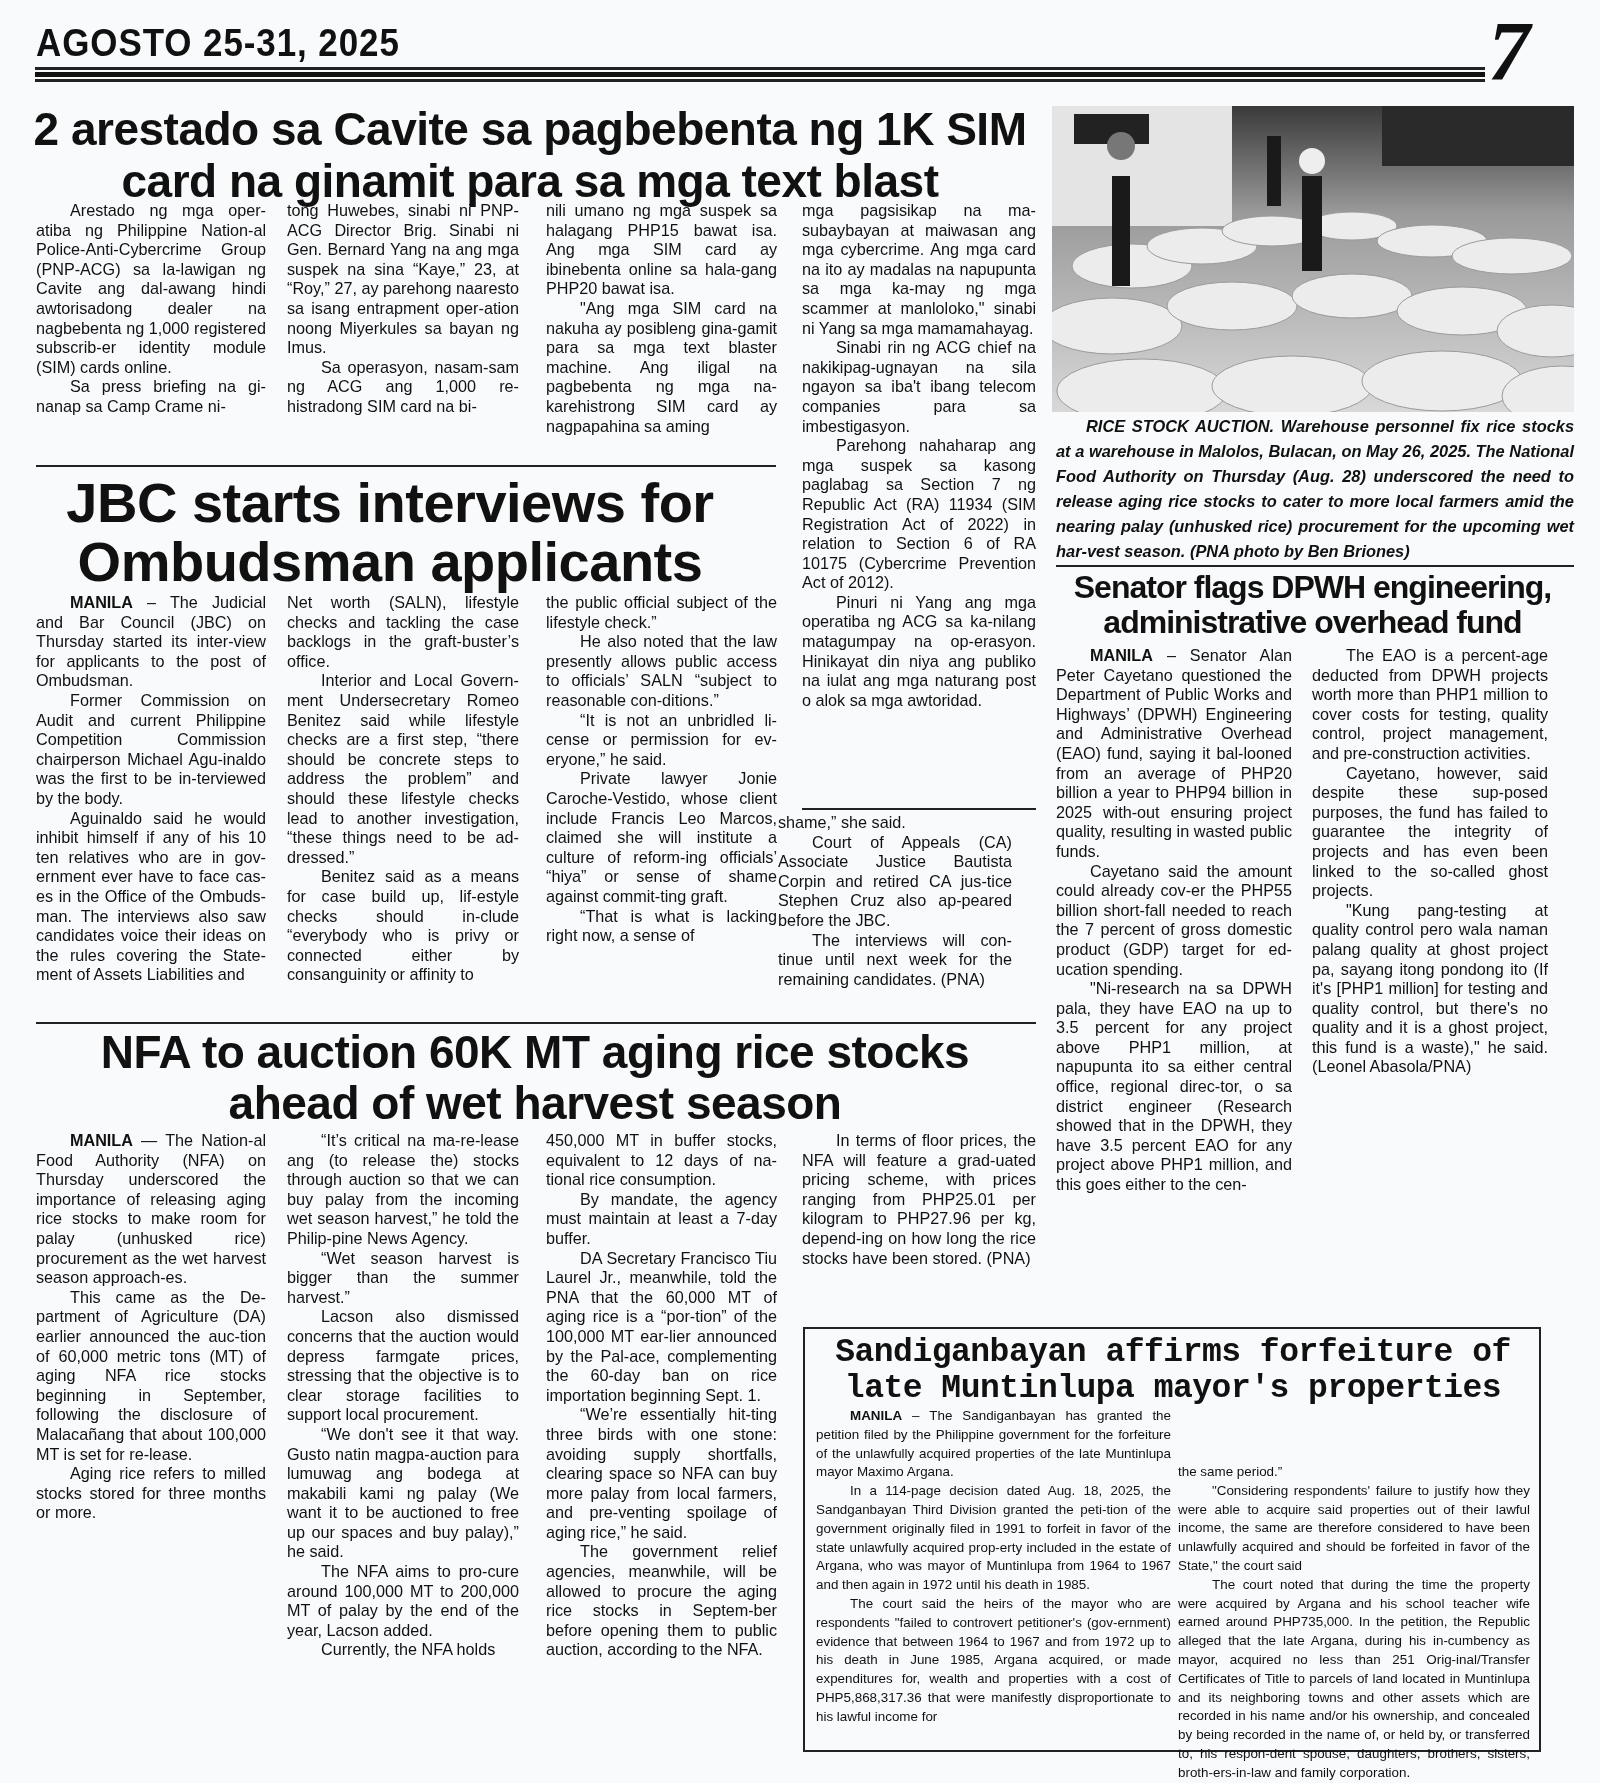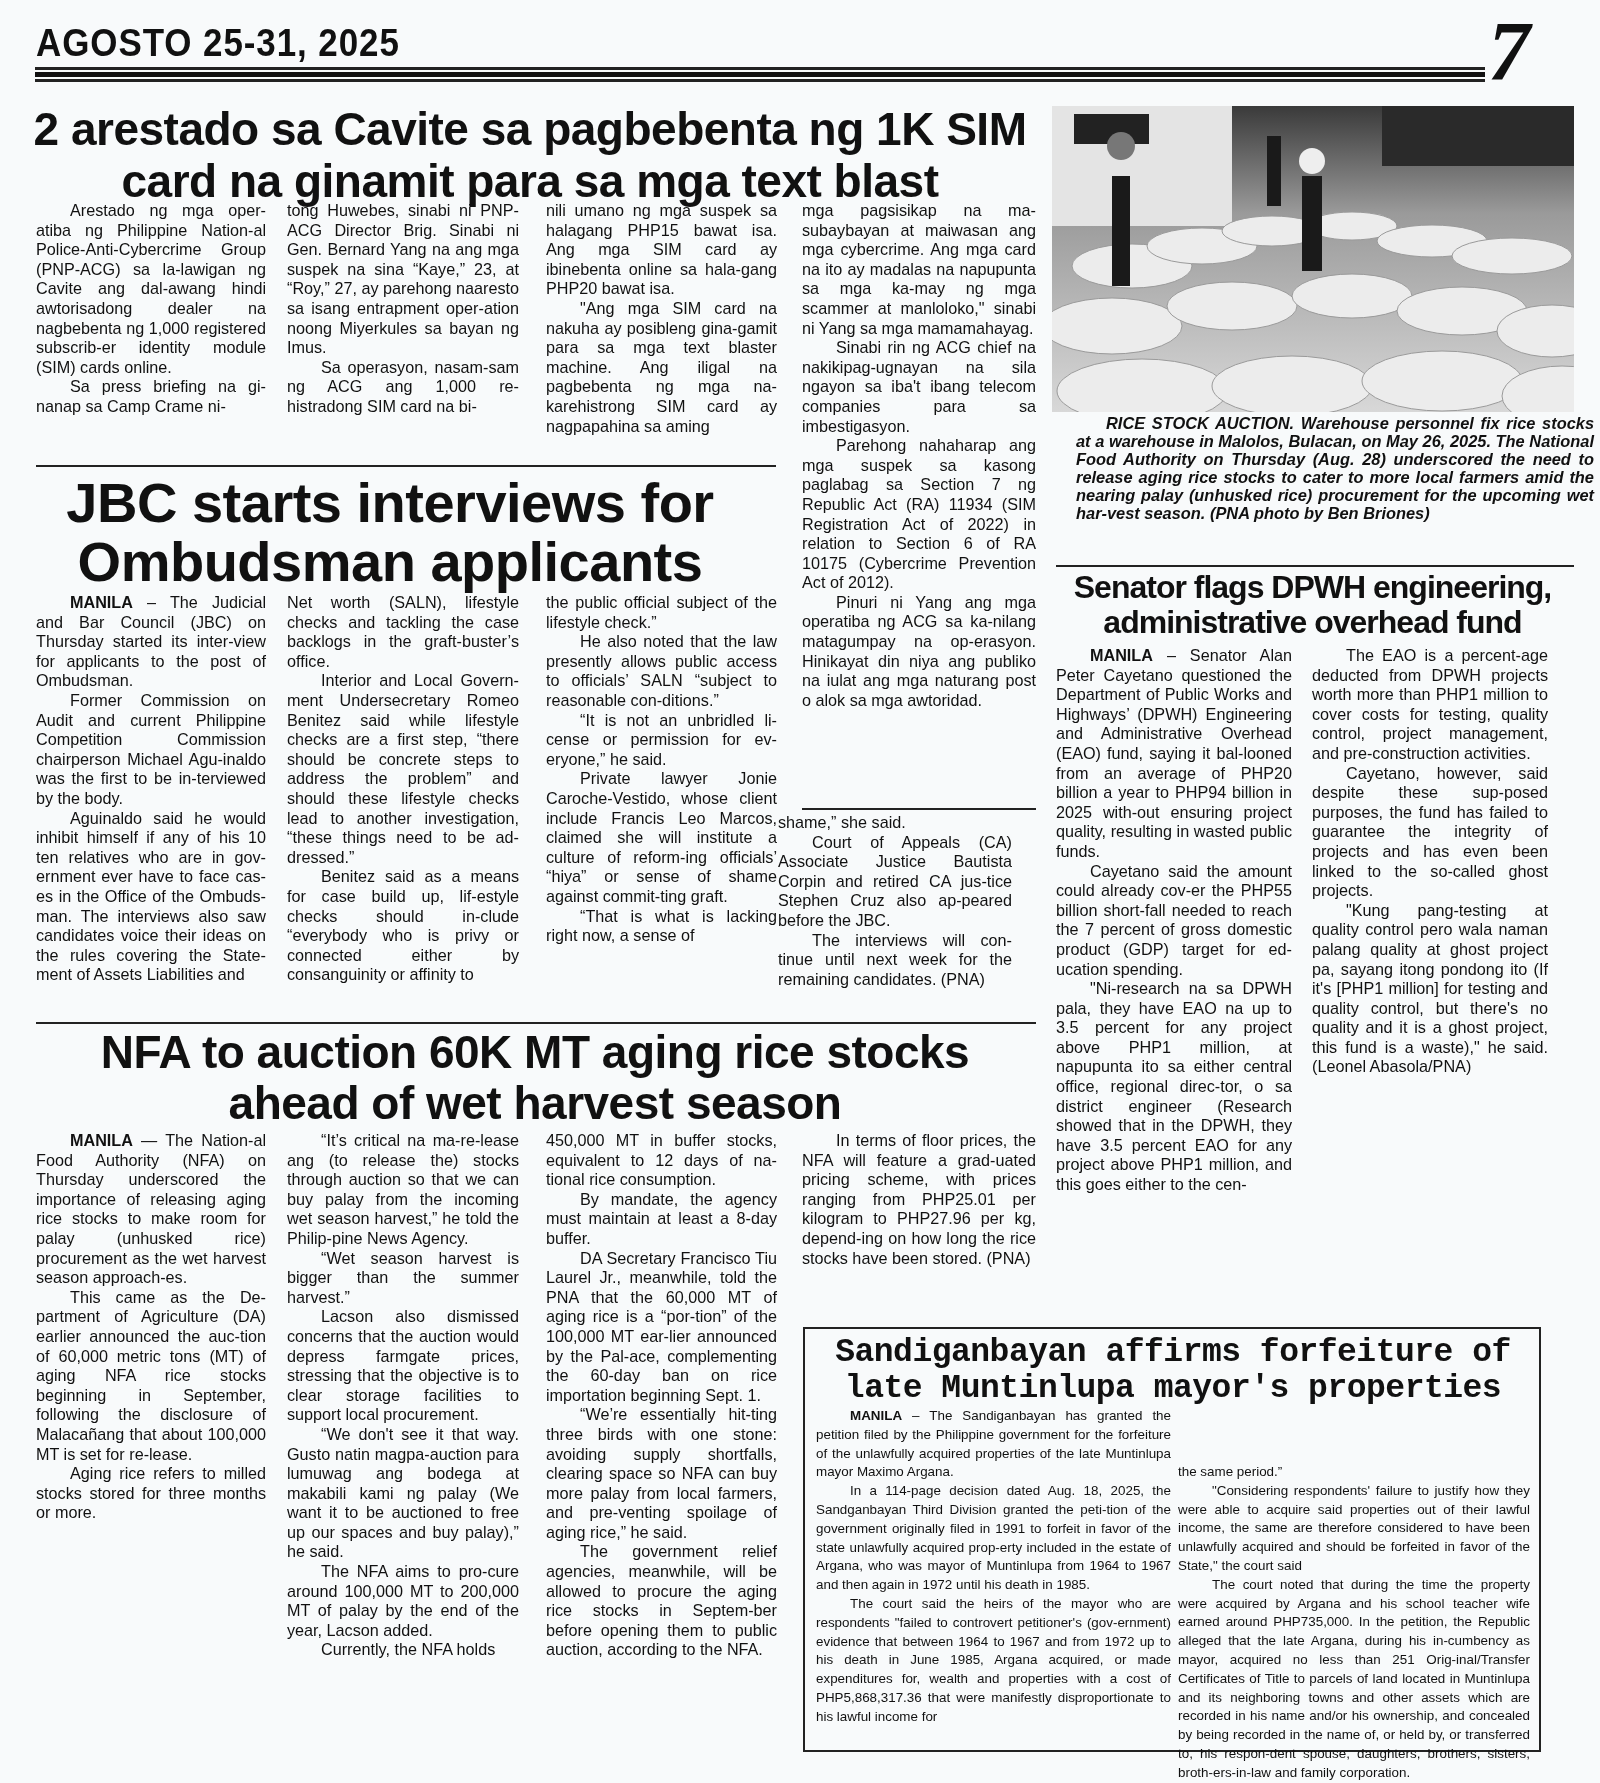--- a/index.html
+++ b/index.html
@@ -17,21 +17,21 @@
   .h-sen{left:1050px;width:525px;top:570px;font-size:32px;line-height:1.08;letter-spacing:-1px;}
   .h-sand{left:808px;width:730px;top:1335px;font-size:33px;font-family:Liberation Mono, monospace;line-height:1.1;}
   .col{font-size:16.2px;line-height:19.6px;text-align:justify;hyphens:manual;}
   .col p{margin:0;text-indent:34px;}
   .col p.noindent{text-indent:0;}
   .col b{font-weight:bold;}
   .small{font-size:13.4px;line-height:18.8px;}
   .small p{text-indent:34px;}
   .hr{background:#222;height:2px;}
   .photo{left:1052px;top:106px;width:522px;height:306px;overflow:hidden;background:#bbb;}
-  .caption{left:1056px;top:414px;width:518px;font-size:16.4px;line-height:18px;font-style:italic;font-weight:bold;text-align:justify;margin-left:20px;}
+  .caption{left:1056px;top:414px;width:518px;font-size:16.4px;line-height:25px;font-style:italic;font-weight:bold;text-align:justify;}
   .caption span{display:inline;}
   .box{left:803px;top:1327px;width:738px;height:425px;border:2.5px solid #222;box-sizing:border-box;}
 </style>
 </head>
 <body>
 
 <div class="abs masthead-date">AGOSTO 25-31, 2025</div>
 <div class="abs page-num">7</div>
 <div class="abs rule-top">
   <div></div>
@@ -164,21 +164,21 @@
 <div class="abs col" style="left:287px;top:1131px;width:232px;">
     <p>“It’s critical na ma-re-lease ang (to release the) stocks through auction so that we can buy palay from the incoming wet season harvest,” he told the Philip-pine News Agency.</p>
     <p>“Wet season harvest is bigger than the summer harvest.”</p>
     <p>Lacson also dismissed concerns that the auction would depress farmgate prices, stressing that the objective is to clear storage facilities to support local procurement.</p>
     <p>“We don't see it that way. Gusto natin magpa-auction para lumuwag ang bodega at makabili kami ng palay (We want it to be auctioned to free up our spaces and buy palay),” he said.</p>
     <p>The NFA aims to pro-cure around 100,000 MT to 200,000 MT of palay by the end of the year, Lacson added.</p>
     <p>Currently, the NFA holds</p>
   </div>
 <div class="abs col" style="left:546px;top:1131px;width:231px;">
     <p class="noindent">450,000 MT in buffer stocks, equivalent to 12 days of na-tional rice consumption.</p>
-    <p>By mandate, the agency must maintain at least a 8-day buffer.</p>
+    <p>By mandate, the agency must maintain at least a 7-day buffer.</p>
     <p>DA Secretary Francisco Tiu Laurel Jr., meanwhile, told the PNA that the 60,000 MT of aging rice is a “por-tion” of the 100,000 MT ear-lier announced by the Pal-ace, complementing the 60-day ban on rice importation beginning Sept. 1.</p>
     <p>“We’re essentially hit-ting three birds with one stone: avoiding supply shortfalls, clearing space so NFA can buy more palay from local farmers, and pre-venting spoilage of aging rice,” he said.</p>
     <p>The government relief agencies, meanwhile, will be allowed to procure the aging rice stocks in Septem-ber before opening them to public auction, according to the NFA.</p>
   </div>
 <div class="abs col" style="left:802px;top:1131px;width:234px;">
     <p>In terms of floor prices, the NFA will feature a grad-uated pricing scheme, with prices ranging from PHP25.01 per kilogram to PHP27.96 per kg, depend-ing on how long the rice stocks have been stored. (PNA)</p>
   </div>
 
 <div class="abs box"></div>
 <div class="abs headline h-sand">

